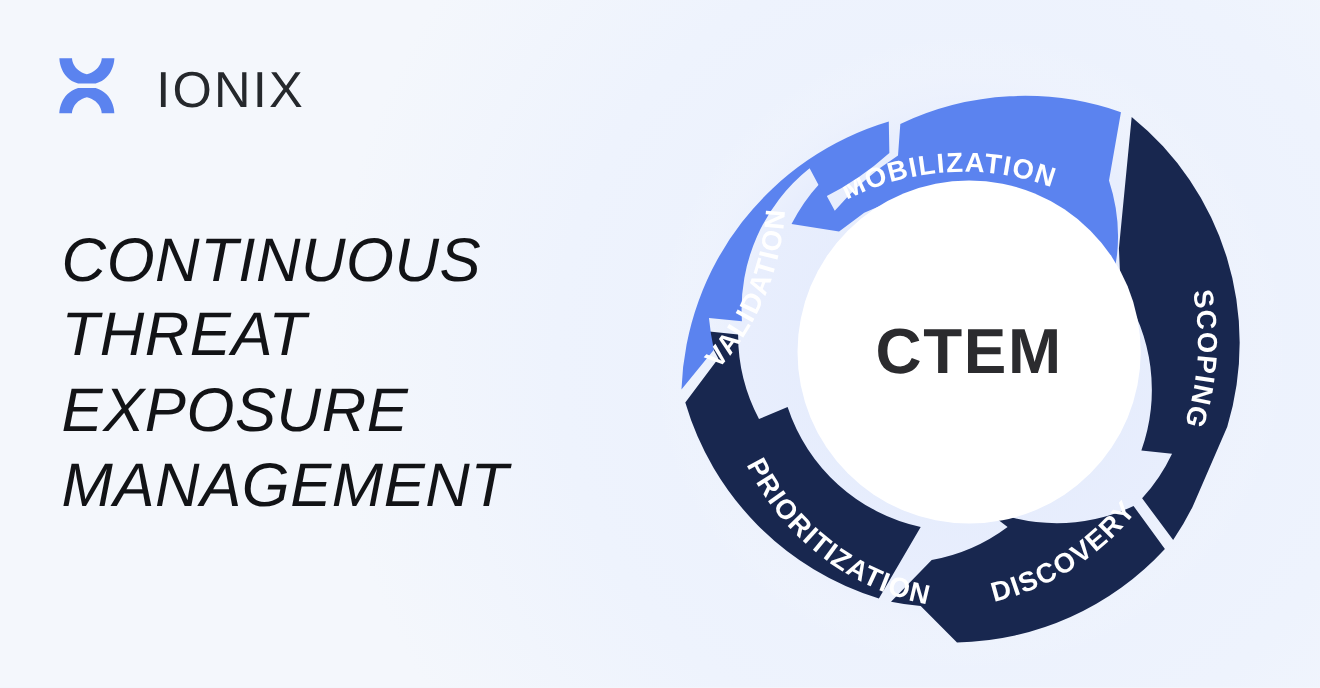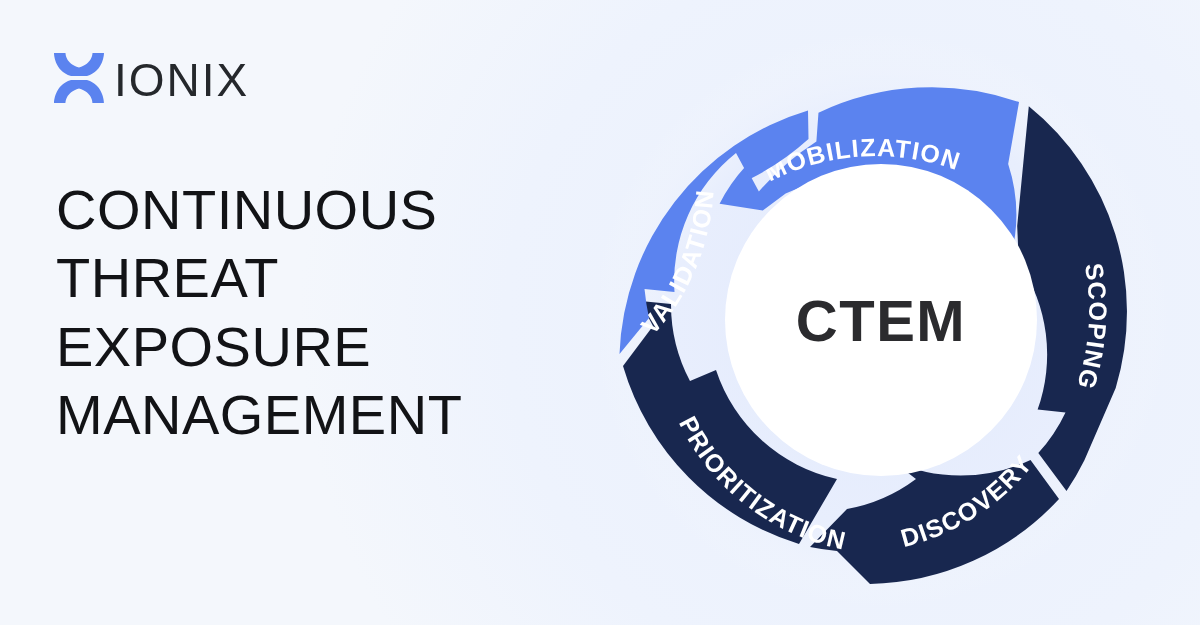--- a/index.html
+++ b/index.html
@@ -30,44 +30,45 @@
     width: 600px;
     height: 625px;
   }
 
   #brand {
     position: absolute;
     left: 48px;
     top: 48px;
     display: flex;
     align-items: center;
-    gap: 4px;
+    gap: 32px;
   }
   #brand-mark { display: block; }
   #brand-name {
     font-size: 46px;
     letter-spacing: 2px;
     font-weight: 400;
     color: #25282c;
     line-height: 1;
     white-space: nowrap;
   }
 
   #headline {
     position: absolute;
     left: 56px;
-    top: 176px;
+    top: 202px;
     width: 540px;
     font-size: 56px;
     line-height: 1.22;
     font-weight: 400;
     letter-spacing: 0.5px;
     color: #121316;
     white-space: pre-line;
     margin: 0;
+    font-style: italic;
   }
 
   
   #diagram-wrap {
     position: absolute;
     left: 600px;
     top: 20px;
     width: 580px;
     height: 600px;
   }

